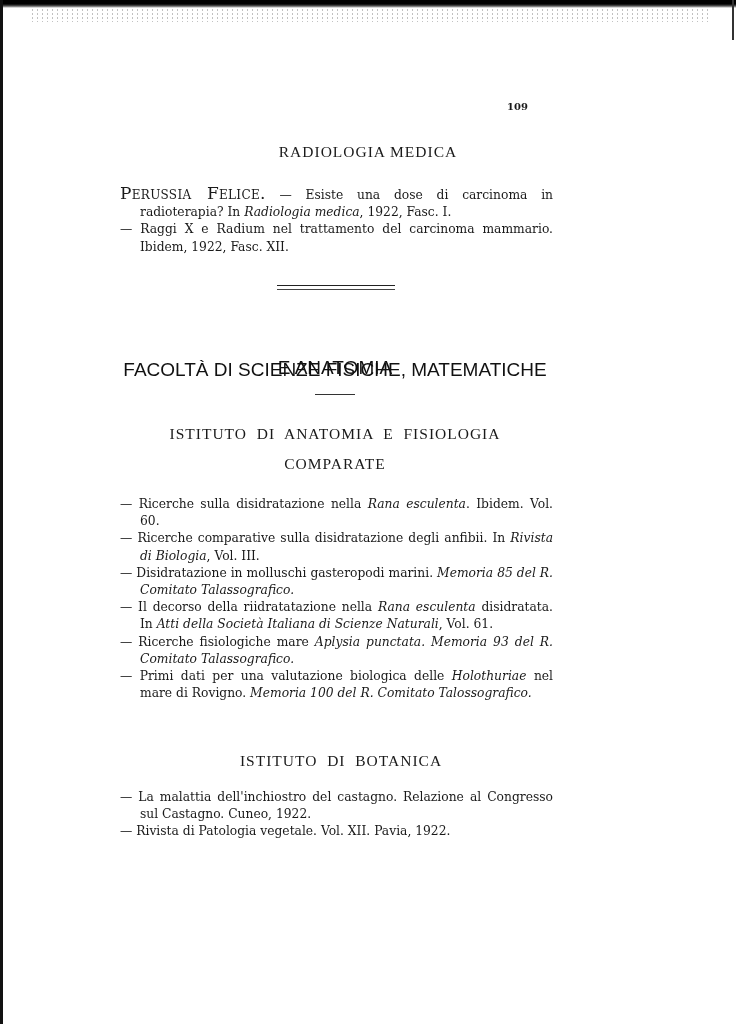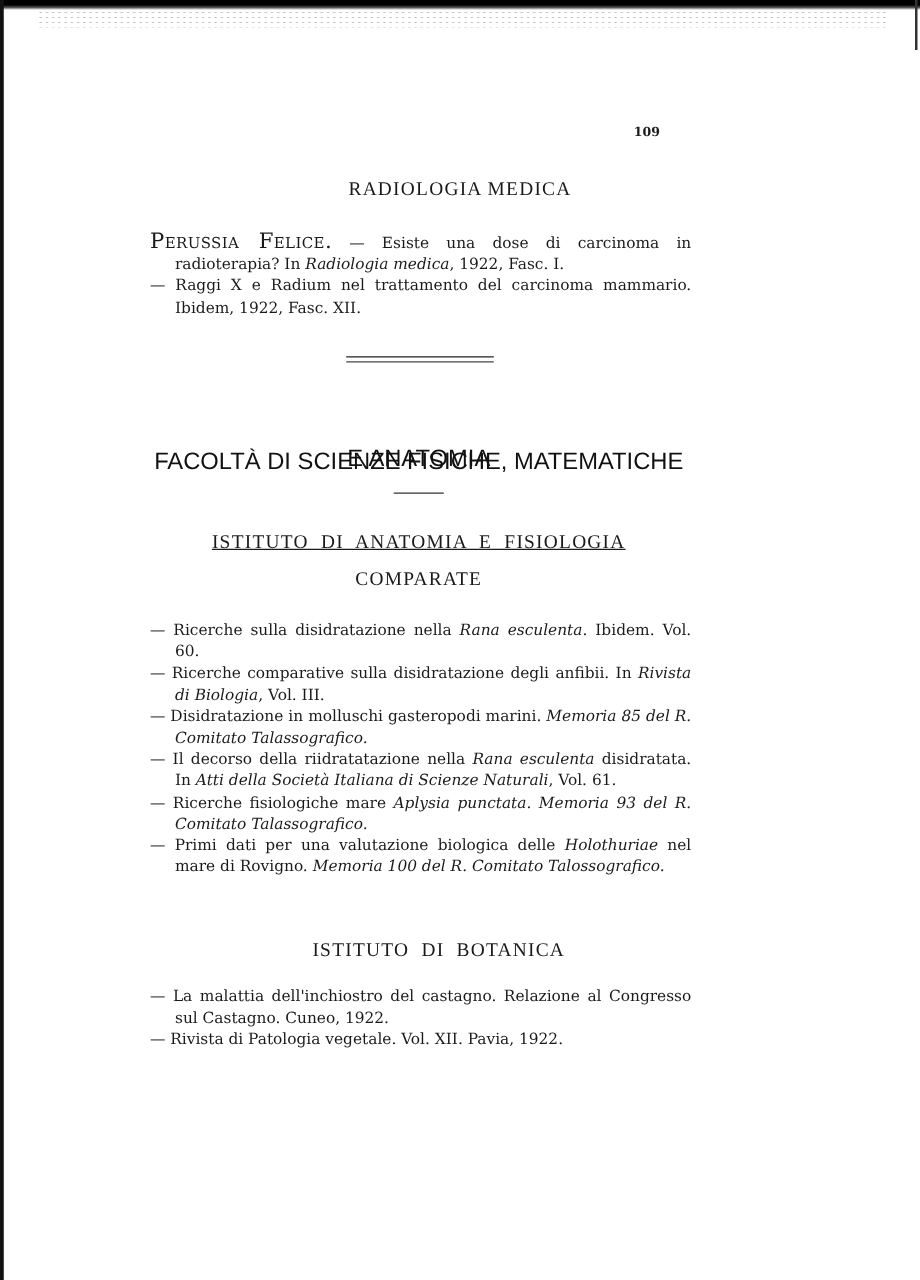--- a/index.html
+++ b/index.html
@@ -56,28 +56,28 @@
     <div class="entry"><span class="sc">Perussia Felice.</span><span> — Esiste una dose di carcinoma in radioterapia? In </span><i>Radiologia medica</i><span>, 1922, Fasc. I.</span></div>
     <div class="entry"><span>— Raggi X e Radium nel trattamento del carcinoma mammario. Ibidem, 1922, Fasc. XII.</span></div>
   </div>
 
 <div class="rule-double" style="top:285px;"></div>
 
 <div class="big-title" style="top:323px; left:0; width:670px;margin-top:36px;">FACOLTÀ DI SCIENZE FISICHE, MATEMATICHE</div>
 <div class="big-title" style="top:357px; left:0; width:670px;">E ANATOMIA</div>
 <div class="rule-short" style="top:394px;"></div>
 
-<div class="section-title" style="top:425px; left:0; width:670px; white-space:pre;text-decoration:underline;">ISTITUTO  DI  ANATOMIA  E  FISIOLOGIA</div>
+<div class="section-title" style="top:425px; left:0; width:670px; white-space:pre;">ISTITUTO  DI  ANATOMIA  E  FISIOLOGIA</div>
 <div class="section-title" style="top:455px; left:0; width:670px;">COMPARATE</div>
 <div class="entries" style="top:496px;">
     <div class="entry"><span>— Ricerche sulla disidratazione nella </span><i>Rana esculenta</i><span>. Ibidem. Vol. 60.</span></div>
     <div class="entry"><span>— Ricerche comparative sulla disidratazione degli anfibii. In </span><i>Rivista di Biologia</i><span>, Vol. III.</span></div>
     <div class="entry"><span>— Disidratazione in molluschi gasteropodi marini. </span><i>Memoria 85 del R. Comitato Talassografico.</i></div>
     <div class="entry"><span>— Il decorso della riidratatazione nella </span><i>Rana esculenta</i><span> disidratata. In </span><i>Atti della Società Italiana di Scienze Naturali</i><span>, Vol. 61.</span></div>
     <div class="entry"><span>— Ricerche fisiologiche mare </span><i>Aplysia punctata. Memoria 93 del R. Comitato Talassografico.</i></div>
     <div class="entry"><span>— Primi dati per una valutazione biologica delle </span><i>Holothuriae</i><span> nel mare di Rovigno. </span><i>Memoria 100 del R. Comitato Talossografico.</i></div>
   </div>
 
-<div class="section-title" style="top:752px; left:16px; width:670px; white-space:pre;">ISTITUTO  DI  BOTANICA</div>
+<div class="section-title" style="top:752px; left:6px; width:670px; white-space:pre;">ISTITUTO  DI  BOTANICA</div>
 <div class="entries" style="top:789px;">
     <div class="entry"><span>— La malattia dell'inchiostro del castagno. Relazione al Congresso sul Castagno. Cuneo, 1922.</span></div>
     <div class="entry"><span>— Rivista di Patologia vegetale. Vol. XII. Pavia, 1922.</span></div>
   </div>
 
 </body></html>

